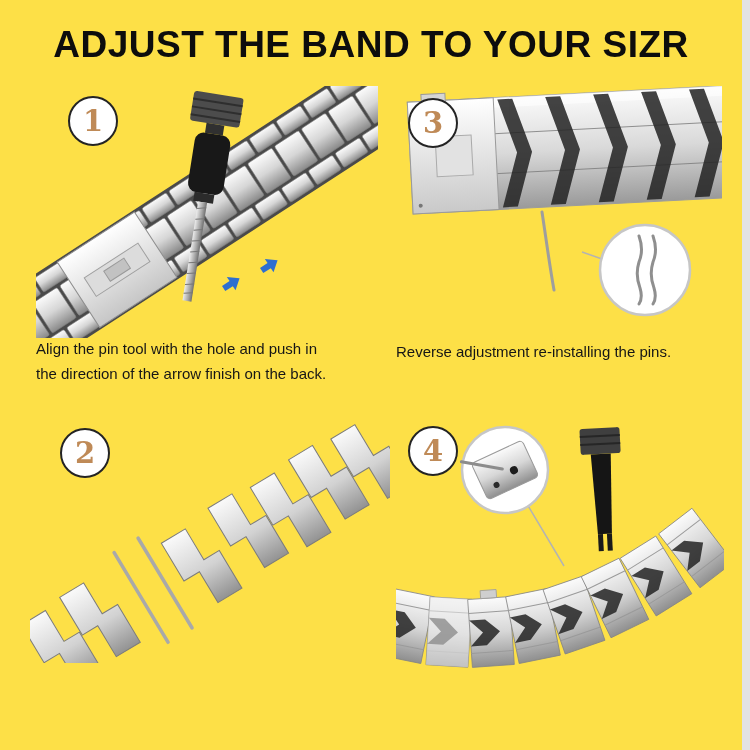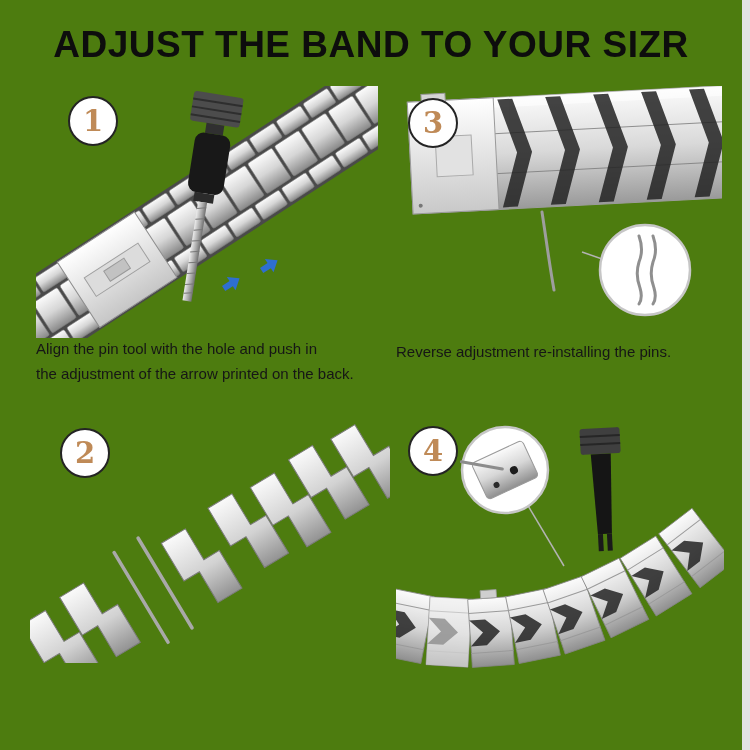--- a/index.html
+++ b/index.html
@@ -1,16 +1,16 @@
 <!DOCTYPE html>
 <html><head>
 <meta charset="utf-8">
 <style>
   html,body{margin:0;padding:0;background:#fff;}
-  #page{position:relative;width:750px;height:750px;background:#4d7c0f;overflow:hidden;
+  #page{position:relative;width:750px;height:750px;background:#fde047;overflow:hidden;
         font-family:"Liberation Sans",sans-serif;}
   .title{position:absolute;top:24px;left:0;width:742px;text-align:center;
          font-size:37px;font-weight:bold;color:#0d0d0d;letter-spacing:.5px;}
   .panel{position:absolute;}
   .badge{position:absolute;width:46px;height:46px;border:2.5px solid #242424;border-radius:50%;
          display:flex;align-items:center;justify-content:center;background:#fff;z-index:3;
          font-family:"DejaVu Serif",serif;font-weight:bold;font-size:29px;color:#bf8a57;}
   .illus{position:absolute;left:0;top:0;}
   .caption{position:absolute;left:0;right:0;bottom:2px;text-align:left;
            font-size:15px;color:#161616;line-height:25px;}
@@ -103,21 +103,21 @@
           <line x1="171" y1="168" x2="180" y2="166"></line>
             <line x1="171" y1="179" x2="180" y2="177"></line>
           <line x1="171" y1="190" x2="180" y2="188"></line>
             <line x1="171" y1="201" x2="180" y2="199"></line>
           <line x1="171" y1="210" x2="180" y2="208"></line>
         </g>
       </g>
     </svg>
     <div class="caption">
       <div>Align the pin tool with the hole and push in</div>
-      <div>the adjustment of the arrow printed on the back.</div>
+      <div>the direction of the arrow finish on the back.</div>
     </div>
   </div>
 
   <div class="panel" id="p3">
     <span class="badge">
       <span>3</span>
     </span>
     <svg class="illus" width="326" height="245" viewBox="0 0 326 245">
       <defs>
         <linearGradient id="m3" x1="0" y1="0" x2="0" y2="1">

